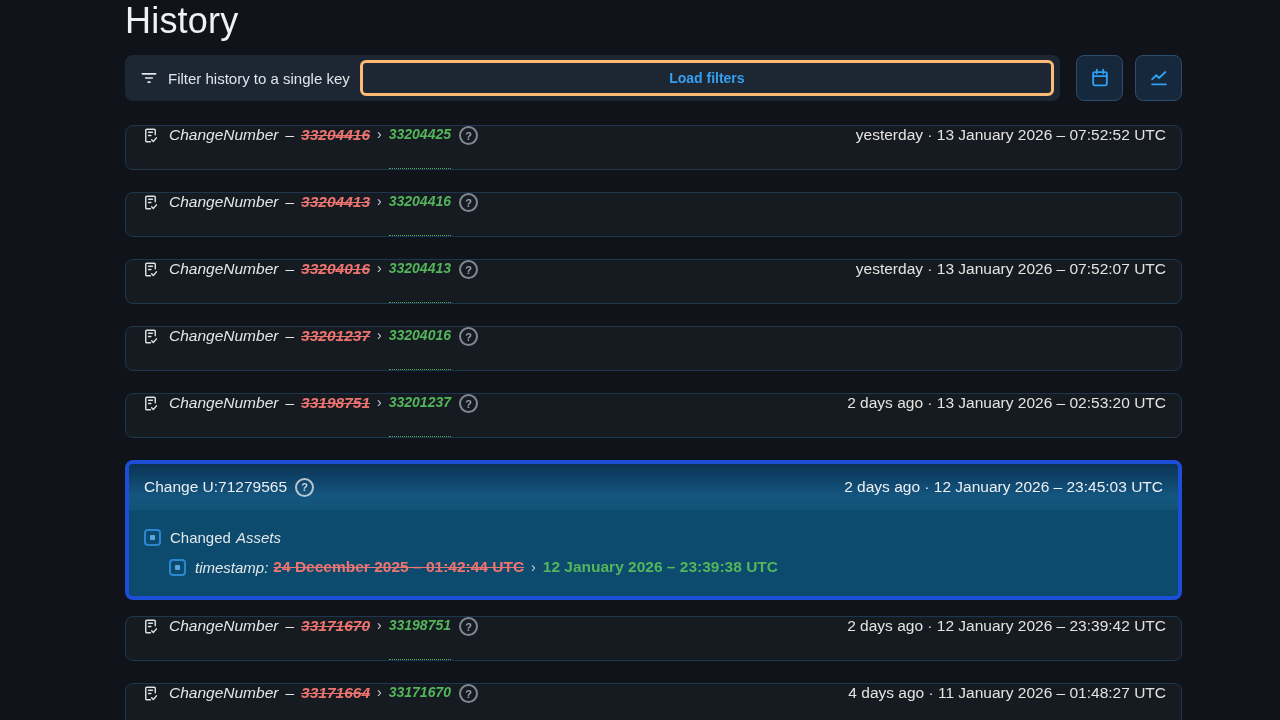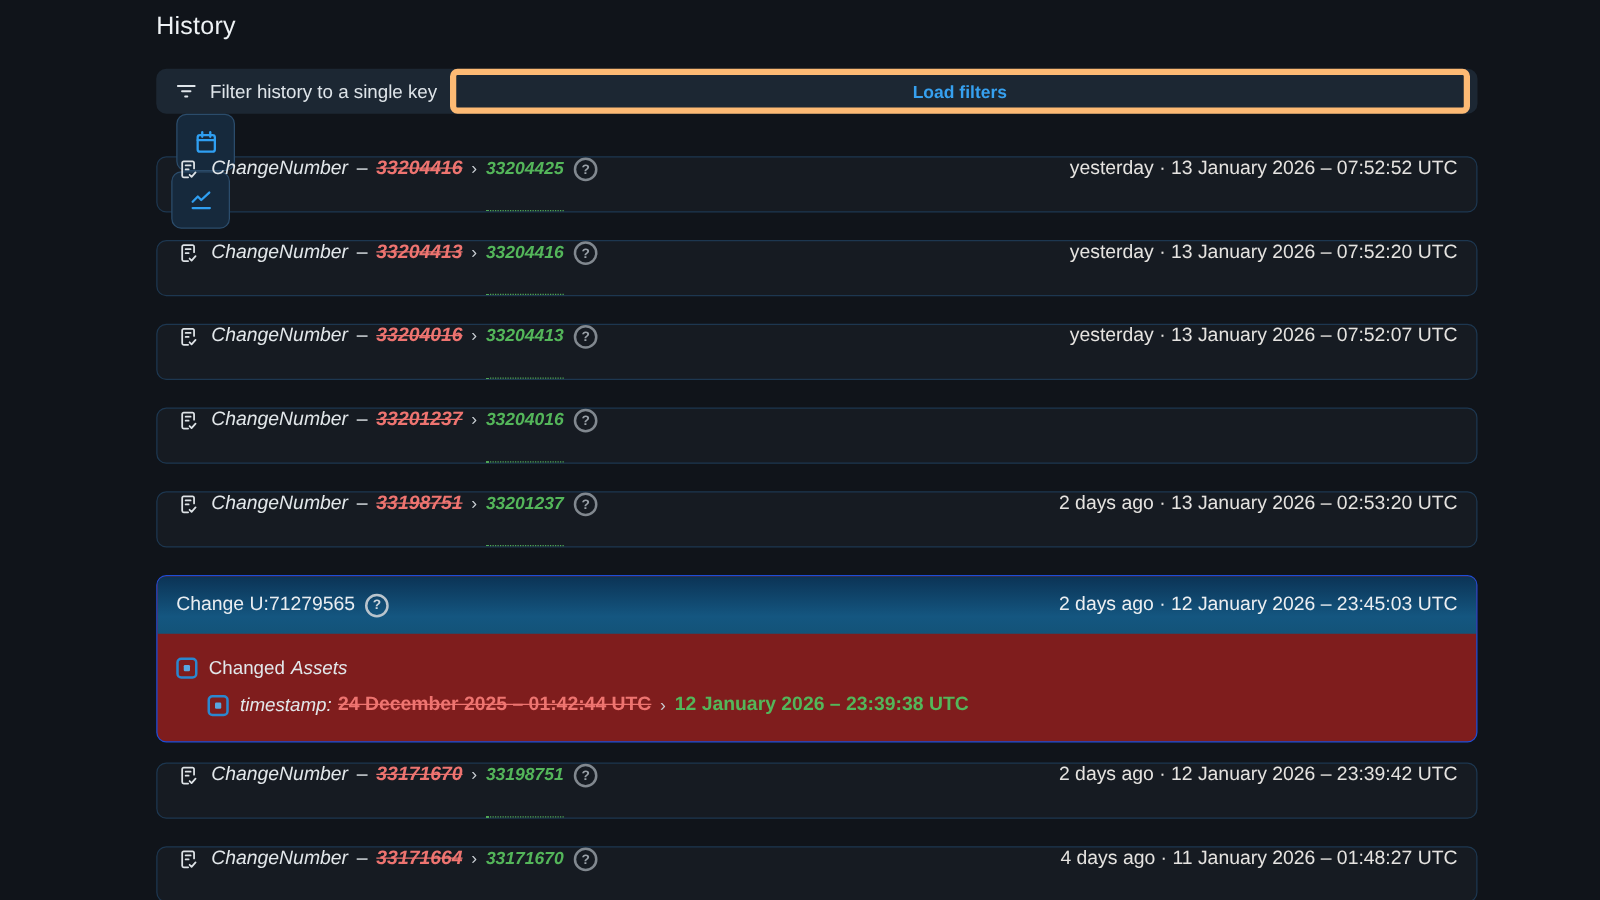--- a/index.html
+++ b/index.html
@@ -6,35 +6,35 @@
   html,body { margin:0; padding:0; }
   body {
     width:1280px; height:720px; overflow:hidden;
     background:#10141a;
     font-family:"Liberation Sans", sans-serif;
     -webkit-font-smoothing:antialiased;
   }
   .content { position:absolute; left:125px; top:0; width:1057px; }
 
   .page-title {
-    margin:2px 0 0; color:#eef2f5; font-size:20px; font-weight:500;
+    margin:2px 0 0; color:#eef2f5; font-size:36px; font-weight:500;
     line-height:38px; letter-spacing:.2px;
   }
 
   
-  .toolbar { display:flex; align-items:stretch; margin-top:15px; height:46px;flex-direction:column; }
+  .toolbar { display:flex; align-items:stretch; margin-top:15px; height:46px; }
   .filterbar {
     flex:1; background:#1c2733; border-radius:8px;
     display:flex; align-items:center; padding:0 6px 0 14px;
   }
   .filter-icon { color:#dfe5ea; display:flex; margin-right:9px; }
   .filter-label { color:#dfe5ea; font-size:15px; white-space:nowrap; }
   .load-btn {
     flex:1; height:36px; margin-left:10px;
-    border:5px solid #fdba74; border-radius:6px; background:transparent;
+    border:3px solid #fdba74; border-radius:6px; background:transparent;
     color:#36a0ef; font-weight:700; font-size:14px;
     display:flex; align-items:center; justify-content:center; cursor:pointer;
     font-family:"Liberation Sans", sans-serif;
   }
   .iconbtn {
     width:47px; height:46px; margin-left:12px; flex:none;
     background:#16293c; border:1px solid #2b4c6b; border-radius:8px;
     color:#2f9ff2; display:flex; align-items:center; justify-content:center;
     cursor:pointer;
   }
@@ -63,21 +63,21 @@
     width:19px; height:19px; flex:none; border-radius:50%;
     border:2px solid #81888f; color:#9aa1a8;
     font-size:11px; font-weight:700; font-style:normal;
     display:flex; align-items:center; justify-content:center;
     margin-left:8px; cursor:pointer;
   }
   .when { margin-left:auto; color:#e5e3e0; font-size:15.5px; white-space:nowrap; }
 
   
   .card {
-    border:1px solid #1d4ed8; border-radius:8px; background:#7f1d1d;
+    border:4px solid #1d4ed8; border-radius:8px; background:#0c4a6e;
     overflow:hidden; margin-bottom:16px;
   }
   .card-header {
     height:46px; background:linear-gradient(180deg,#0b3355 0%,#145680 70%,#135378 100%);
     display:flex; align-items:center; padding:0 15px;
     color:#e9edf1; font-size:15.5px; cursor:pointer;
   }
   .card-body { padding:12px 15px 14px; }
   .card-line { display:flex; align-items:center; height:30px; color:#e2e7ea; font-size:15px; }
   .card-line.sub { margin-left:25px; }
@@ -158,21 +158,20 @@
             <path d="M9.5 12h3"></path>
             <path d="M13.5 17.5l2 2 4-4.5"></path>
         </svg>
       </span>
       <span class="fieldname">ChangeNumber</span>
       <span class="dash">–</span>
       <span class="oldval">33204413</span>
       <span class="arrow">›</span>
       <span class="newval">33204416</span>
       <span class="help">?</span>
-      <span class="when">yesterday · 13 January 2026 – 07:52:20 UTC</span>
     </div>
 
     <div class="hrow">
       <span class="row-icon">
         <svg width="19" height="19" viewBox="0 0 24 24" fill="none" stroke="currentColor" stroke-width="1.8" stroke-linecap="round" stroke-linejoin="round">
           <path d="M18 11V5.5c0-.8-.7-1.5-1.5-1.5h-9C6.7 4 6 4.7 6 5.5v13c0 .8.7 1.5 1.5 1.5H12"></path>
           <path d="M9.5 8h5"></path>
             <path d="M9.5 12h3"></path>
             <path d="M13.5 17.5l2 2 4-4.5"></path>
         </svg>

